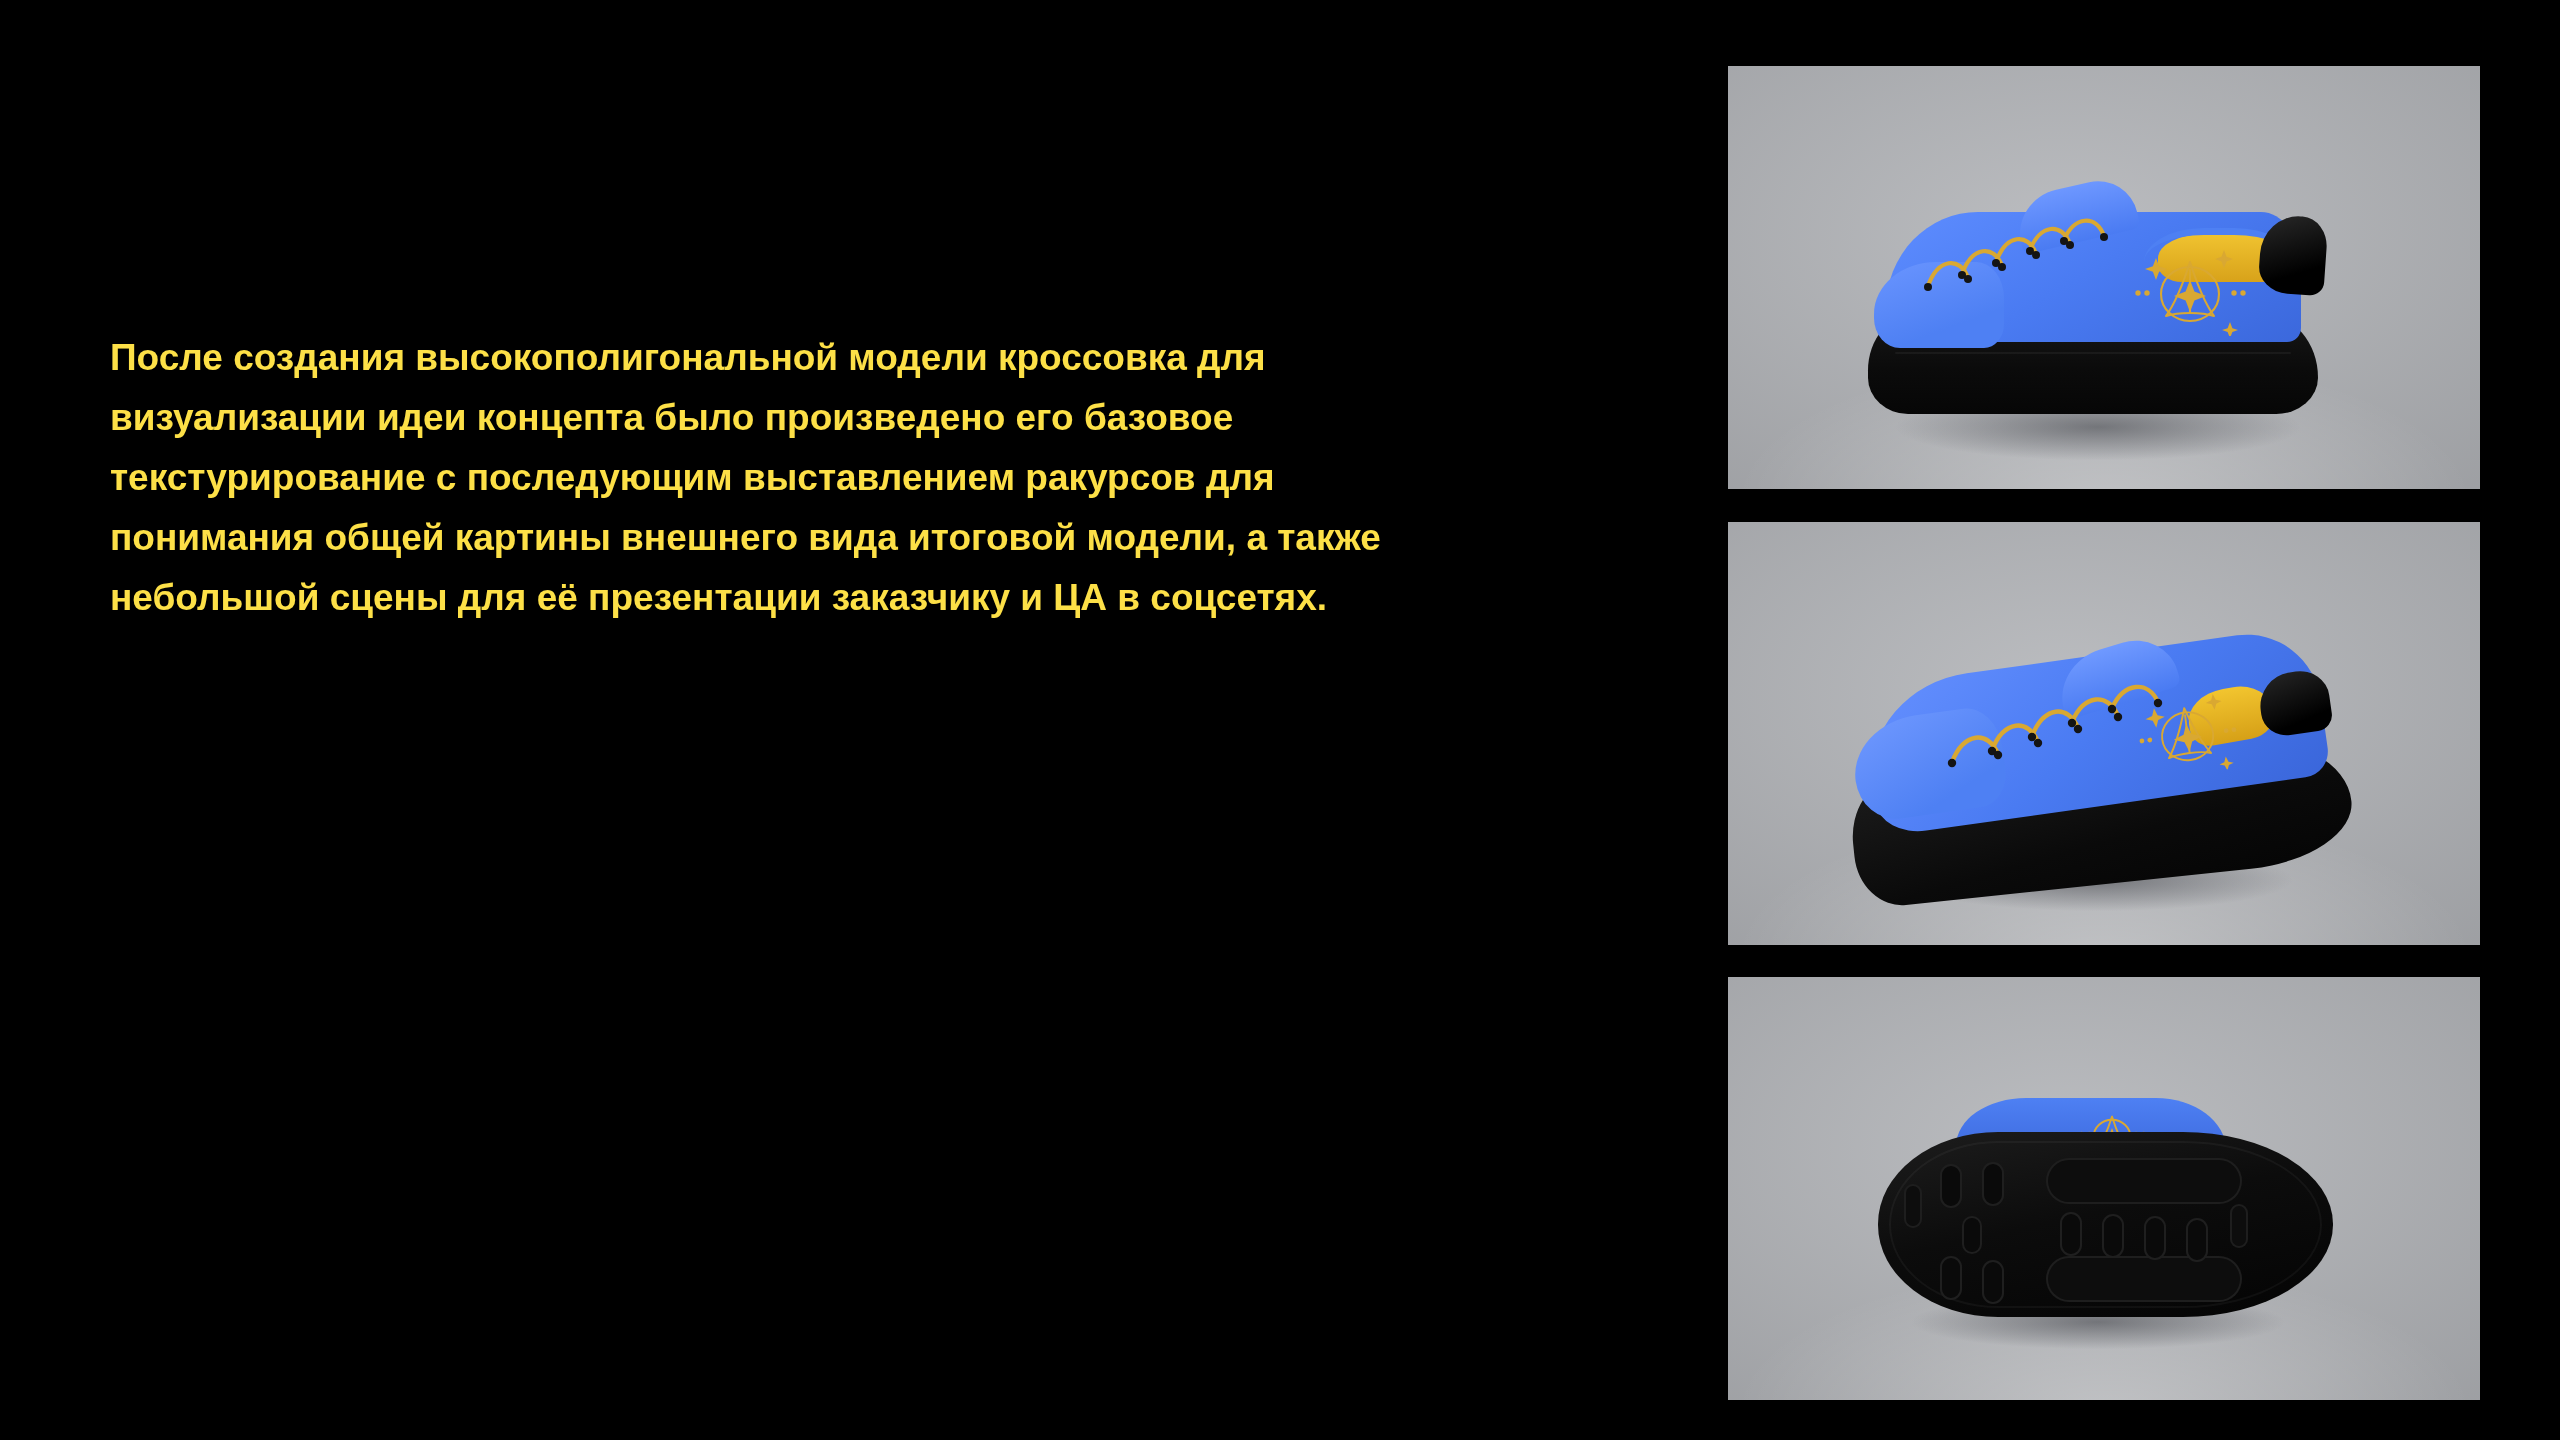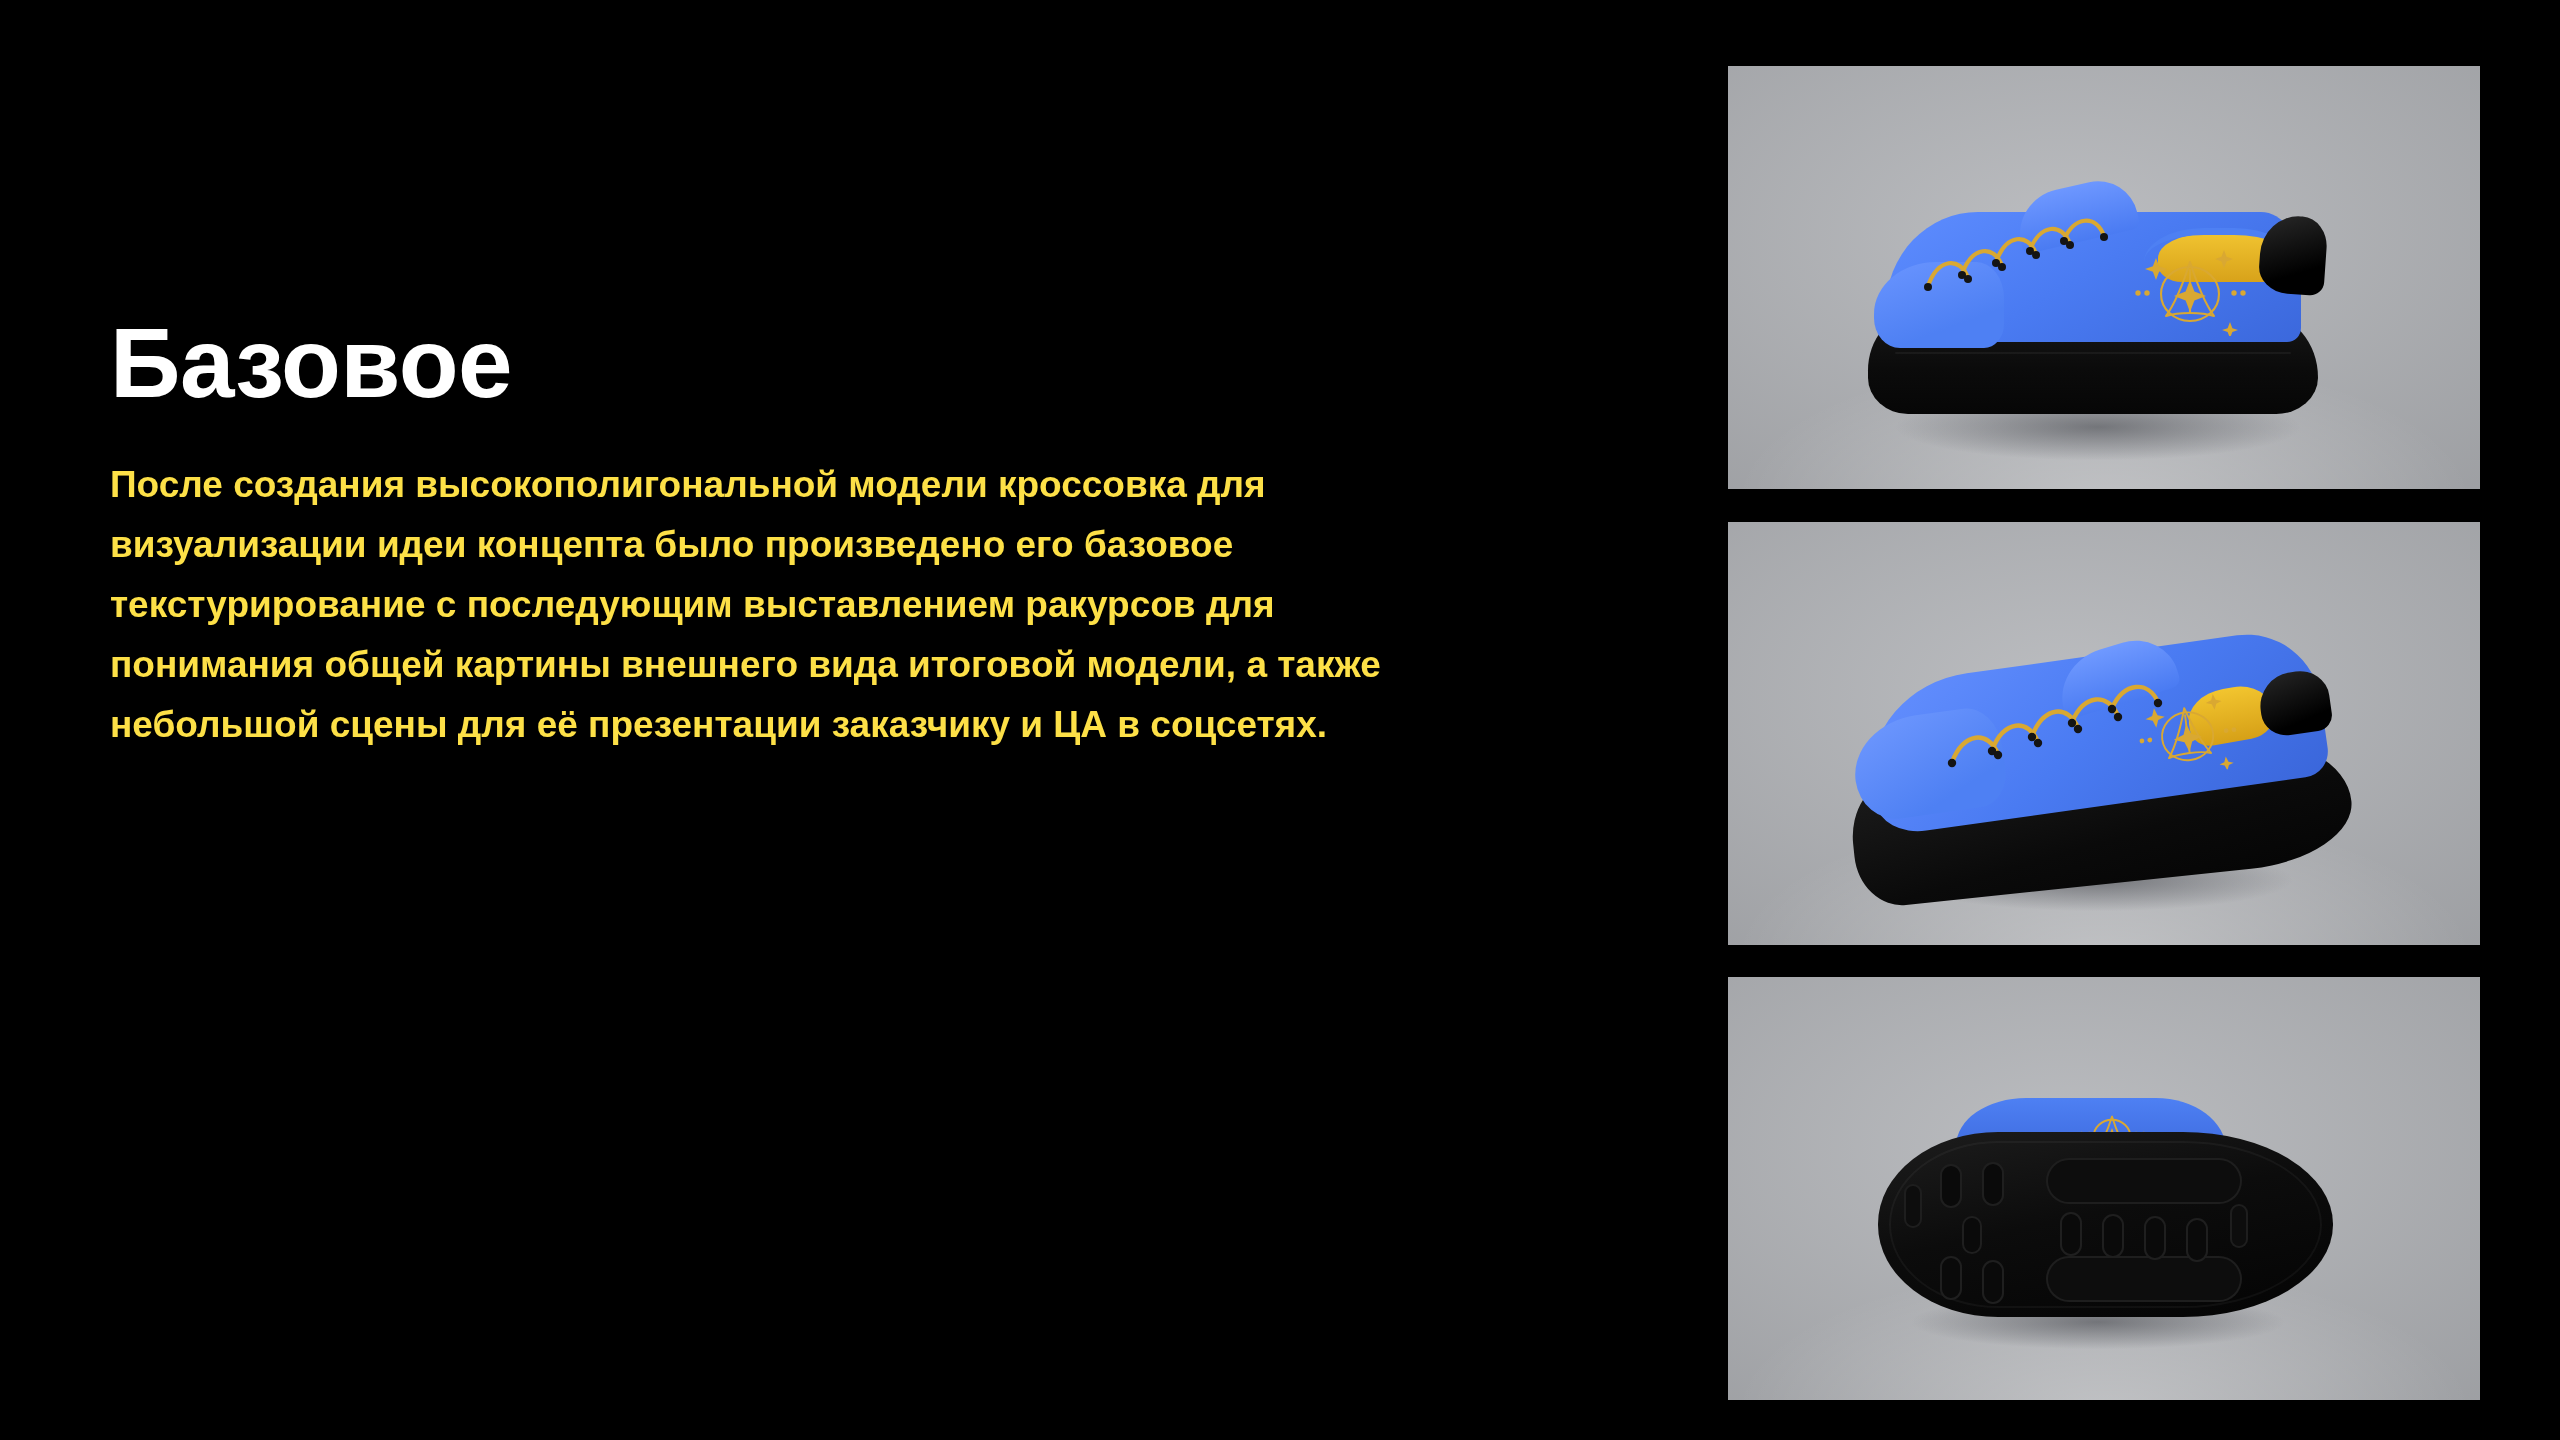--- a/index.html
+++ b/index.html
@@ -185,21 +185,20 @@
   .emblem { position:absolute; pointer-events:none; }
 </style>
 </head>
 <body>
 
 <div class="slide">
 
   <div class="text-col">
 
     <h1 class="headline">
-      <span class="hl-line">Базовое</span>
     </h1>
 
     <p class="body-copy">После создания высокополигональной модели кроссовка для визуализации идеи концепта было произведено его базовое текстурирование с последующим выставлением ракурсов для понимания общей картины внешнего вида итоговой модели, а также небольшой сцены для её презентации заказчику и ЦА в соцсетях.</p>
   </div>
 
   <div class="panels">
 
     <div class="panel" id="panel-1">
       <div class="stage">
         <div class="vignette"></div>

